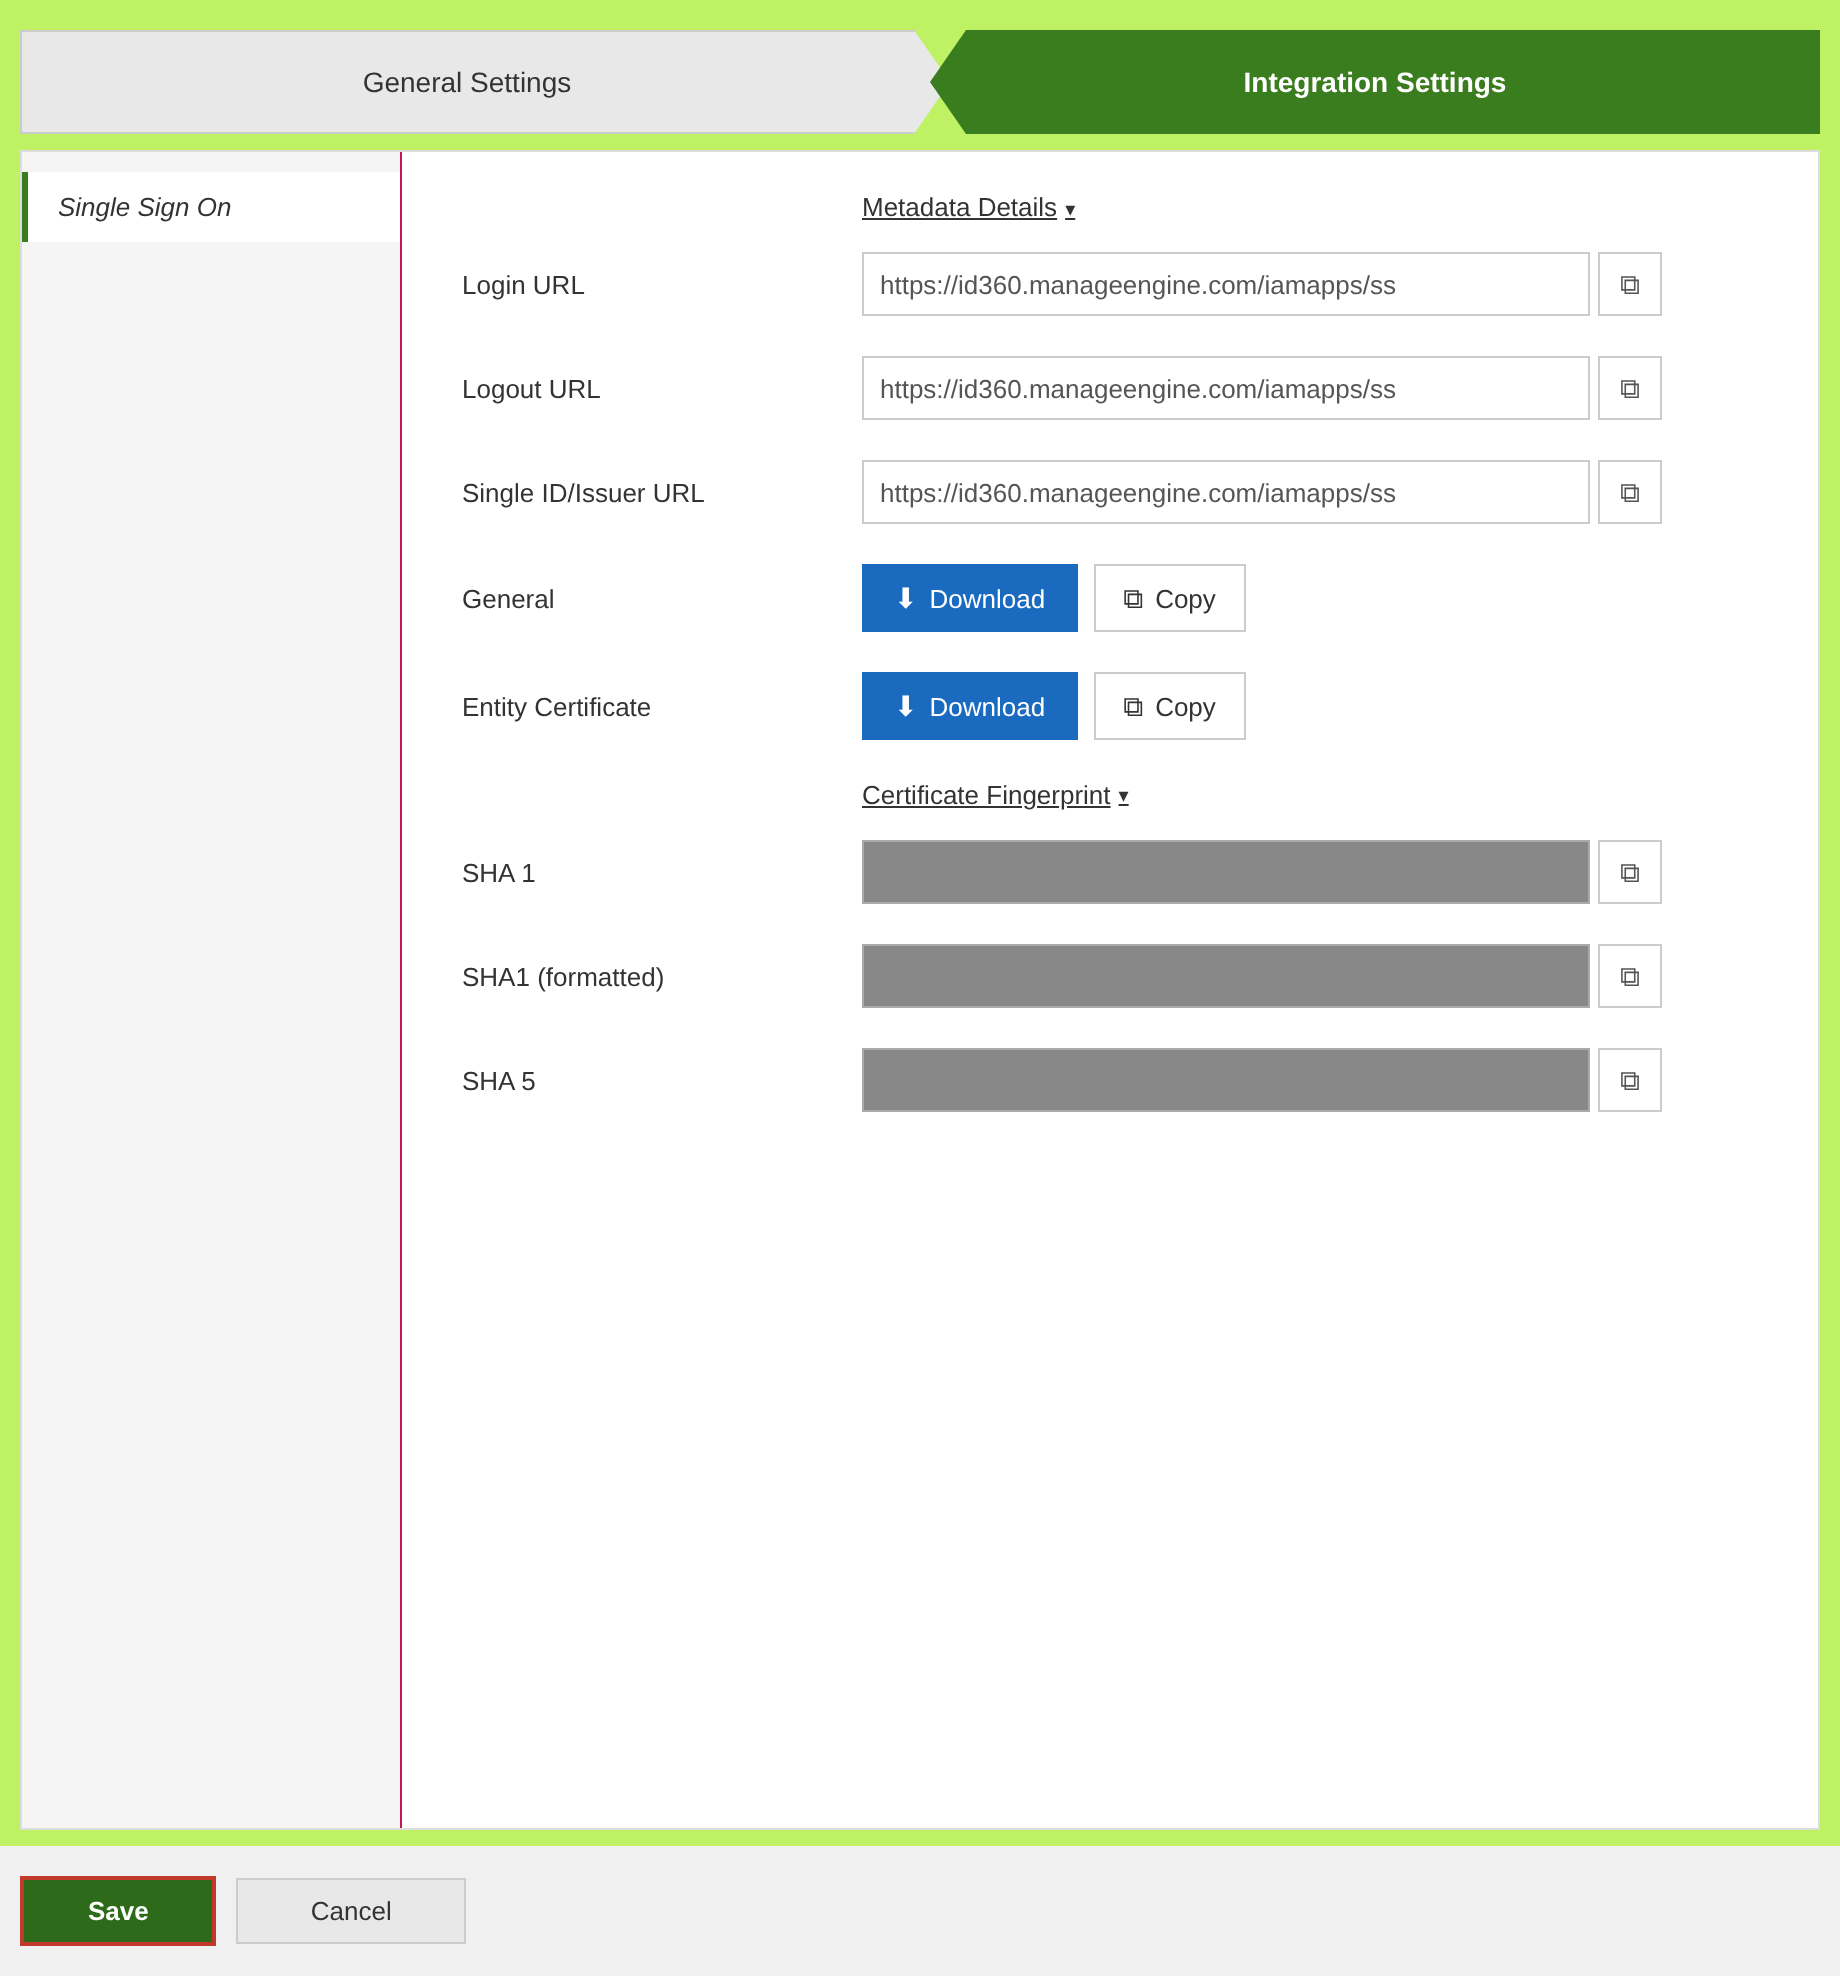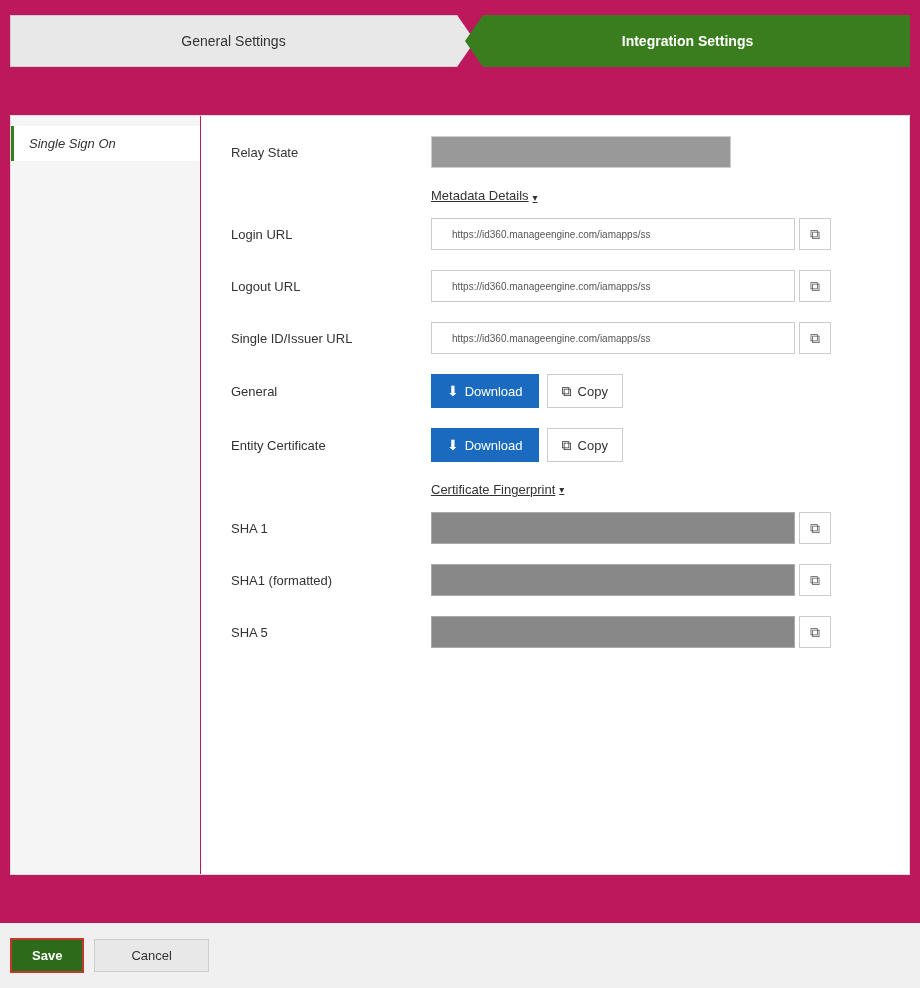--- a/index.html
+++ b/index.html
@@ -7,24 +7,23 @@
       font-family: Arial, sans-serif;
       font-size: 13px;
       background: #f0f0f0;
       width: 920px;
       min-height: 988px;
     }
 
     .page-wrapper {
       width: 920px;
       min-height: 988px;
-      background: #be185d;
+      background: #bef264;
       display: flex;
       flex-direction: column;
-      gap: 40px;
     }
 
     
     .tabs-bar {
       display: flex;
       height: 52px;
       margin: 15px 10px 0 10px;
     }
 
     .tab-general {
@@ -199,21 +198,21 @@
       display: flex;
       align-items: center;
       gap: 10px;
       background: #f0f0f0;
     }
 
     .btn-save {
       background: #2d6b1a;
       color: #fff;
       border: 2px solid #c0392b;
-      padding: 8px 20px;
+      padding: 8px 32px;
       cursor: pointer;
       font-size: 13px;
       font-weight: bold;
     }
 
     .btn-cancel {
       background: #e8e8e8;
       color: #333;
       border: 1px solid #ccc;
       padding: 8px 36px;
@@ -235,22 +234,22 @@
       display: flex;
       align-items: center;
       flex: 1;
       max-width: 400px;
     }
 
     .url-input-wrapper input {
       flex: 1;
       height: 32px;
       border: 1px solid #ccc;
-      padding: 0 20px;
-      font-size: 10px;
+      padding: 0 8px;
+      font-size: 13px;
       color: #555;
       background: #fff;
       outline: none;
     }
 
     .icon-copy-small {
       display: inline-block;
       font-size: 14px;
     }
 
@@ -283,24 +282,20 @@
       <div class="sidebar-item active">
         <span>Single Sign On</span>
       </div>
     </div>
 
     <div class="content-area">
 
       
 
       
-      <div class="form-row">
-        <div class="form-label">Relay State</div>
-        <input class="relay-input" type="text" value="" style="">
-      </div>
 
       
       <div class="metadata-toggle">
         <span>Metadata Details</span>
         <span class="chevron-down">▾</span>
       </div>
 
       
       <div class="form-row">
         <div class="form-label">Login URL</div>

